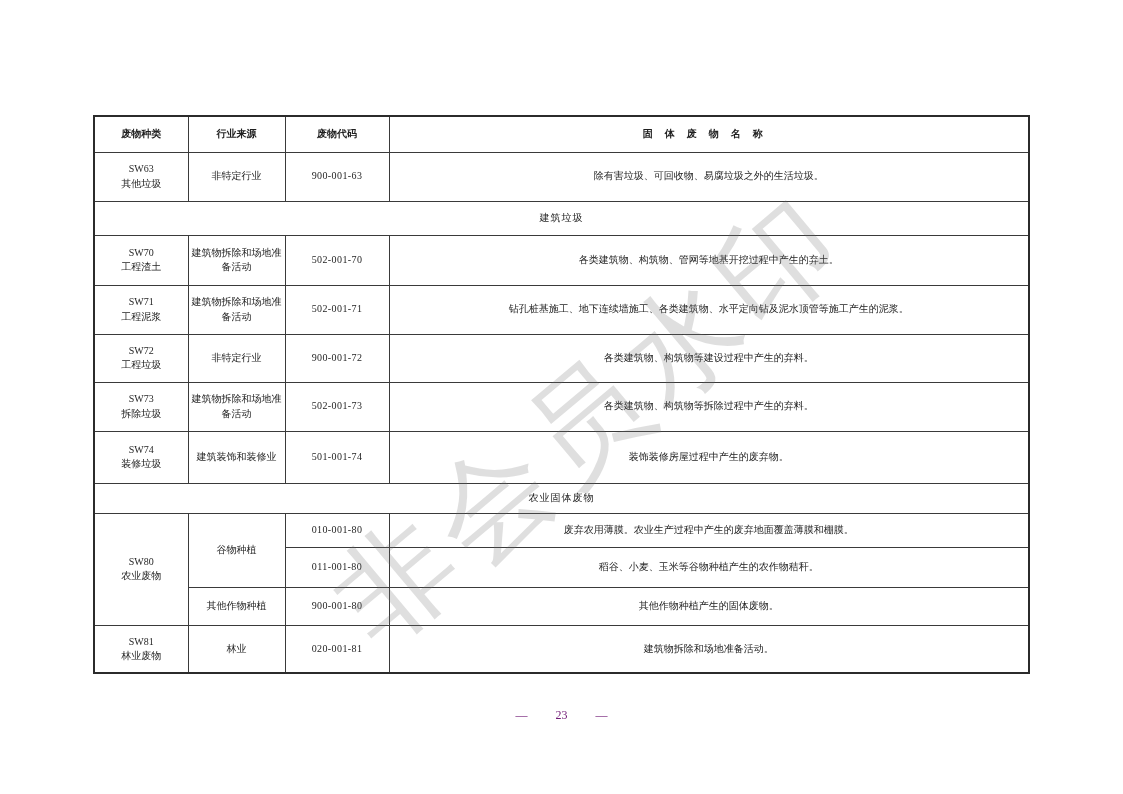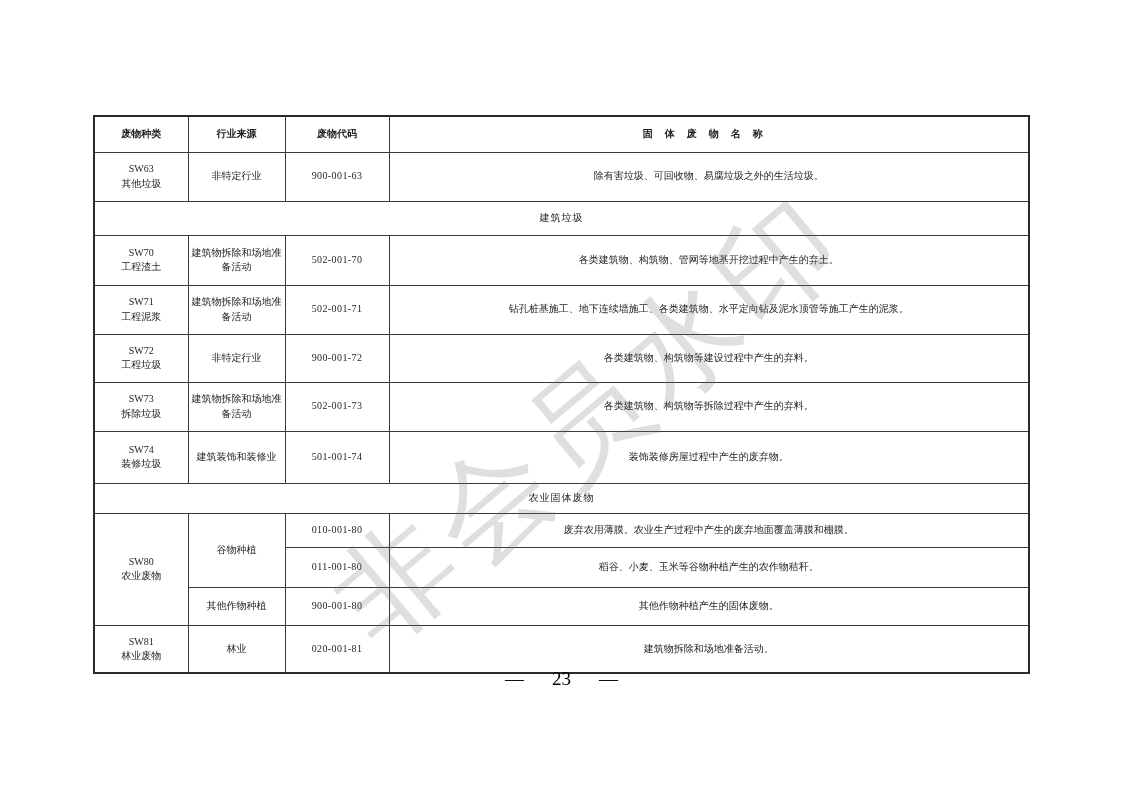--- a/index.html
+++ b/index.html
@@ -45,22 +45,22 @@
   .watermark{
     position:absolute;left:250px;top:170px;width:680px;height:500px;
     display:flex;align-items:center;justify-content:center;
     transform:rotate(-40deg);
     font-size:116px;letter-spacing:8px;white-space:nowrap;
     color:rgba(110,110,110,0.22);
     z-index:5;pointer-events:none;
     font-family:"Liberation Sans","DejaVu Sans",sans-serif;
   }
   .footer{
-    position:absolute;left:0;right:0;top:668px;
-    text-align:center;font-size:19px;color:#000000;
+    position:absolute;left:0;right:0;top:708px;
+    text-align:center;font-size:12px;color:#701a75;
   }
   .footer span{margin:0 14px;}
 </style>
 </head>
 <body>
 
 <div class="sheet">
 
   <table class="waste">
     <colgroup>

